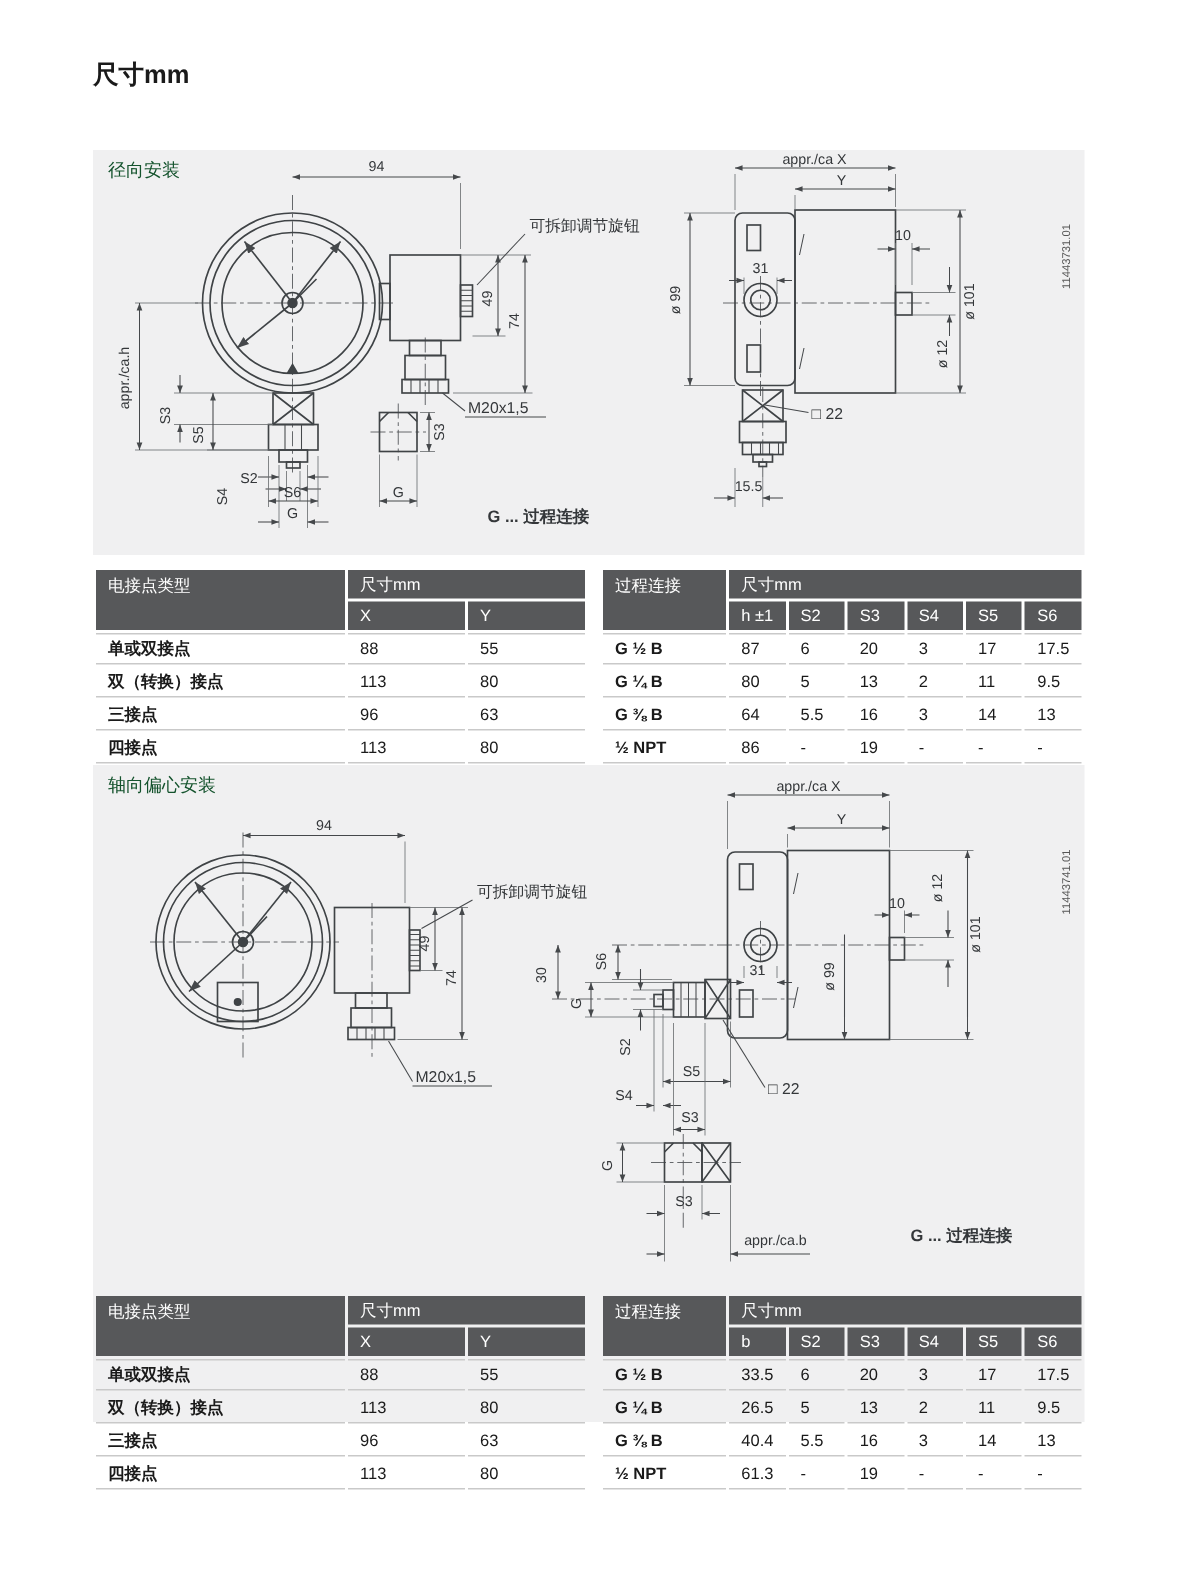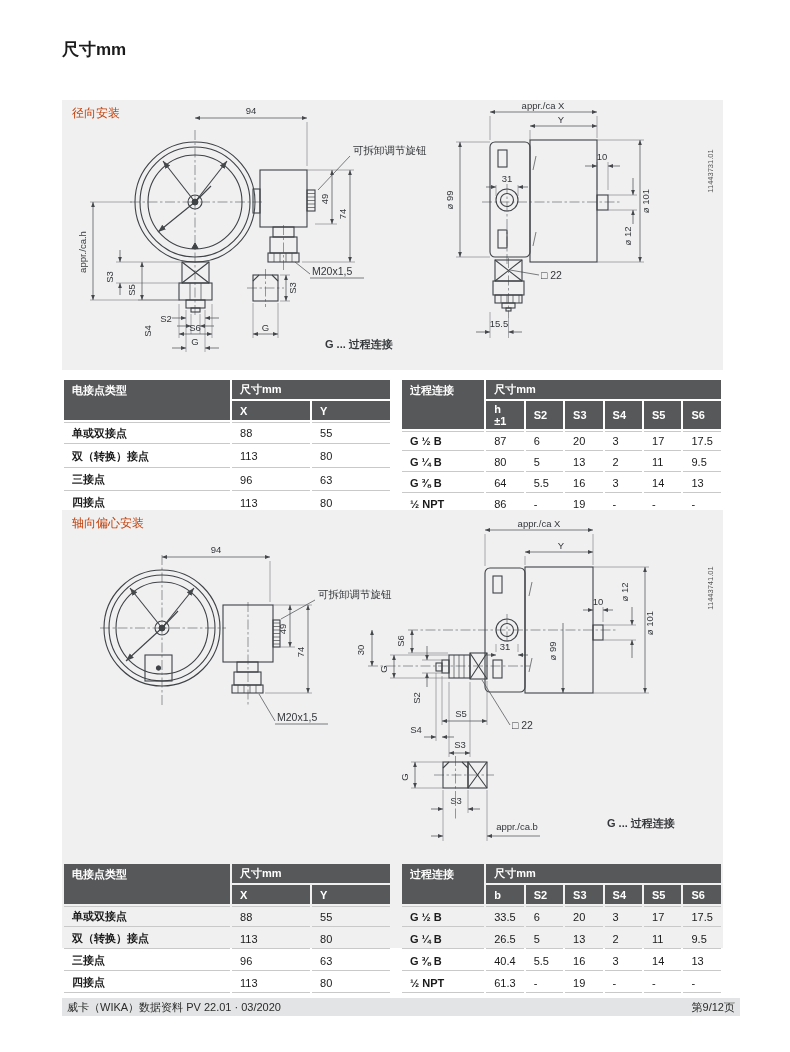--- a/index.html
+++ b/index.html
@@ -3,33 +3,33 @@
 <meta charset="utf-8">
 <style>
   html,body{margin:0;padding:0;background:#fff;}
   body{font-family:"Liberation Sans","DejaVu Sans",sans-serif;color:#1a1a1a;}
   .page{position:relative;width:790px;height:1052px;background:#fff;overflow:hidden;}
   .title{position:absolute;left:62px;top:38px;font-size:17px;font-weight:bold;}
   .subtitle{position:absolute;left:62px;top:71px;font-size:12.5px;font-weight:bold;}
   .panel{position:absolute;left:62px;width:661px;background:#f0f0f1;}
   #panel-radial{top:100px;height:270px;}
   #panel-axial{top:510px;height:438px;}
-  .section-label{position:absolute;left:10px;top:5px;font-size:12px;color:#c2410c;z-index:2;}
+  .section-label{position:absolute;left:10px;top:5px;font-size:12px;color:#14532d;z-index:2;}
   svg.draw{position:absolute;left:0;top:0;}
   .tables{position:absolute;left:62px;width:661px;display:flex;gap:8px;}
   #tables-radial{top:378px;}
   #tables-axial{top:862px;}
   table.dim{border-collapse:separate;border-spacing:2px;font-size:11px;table-layout:fixed;}
   table.contact{width:330px;}
   table.process{width:323px;}
   .contact .c-lbl{width:164px;}
   .contact .c-val{width:77px;}
   .process .c-lbl{width:79px;}
   .process .c-val{width:36px;}
-  th{background:#57585a;color:#fff;text-align:left;font-weight:bold;padding:2px 8px;height:15px;}
+  th{background:#57585a;color:#fff;text-align:left;font-weight:normal;padding:2px 8px;height:15px;}
   th.type{vertical-align:top;padding-top:3px;}
   td{padding:2px 8px;height:14px;border-bottom:1px solid #c9c9c9;}
   tbody tr:first-child td{border-top:1px solid #c9c9c9;}
   td.lbl{font-weight:bold;}
   .footer{position:absolute;left:62px;top:998px;width:678px;height:18px;background:#e3e4e5;
           display:flex;justify-content:space-between;align-items:center;padding:0 5px;
           box-sizing:border-box;font-size:11px;color:#2b2b2b;}
   
   .ol{stroke:#3f4346;fill:none;stroke-width:1.1;}
   .olf{stroke:#3f4346;fill:#3f4346;}
@@ -602,18 +602,14 @@
           <td>-</td>
           <td>19</td>
           <td>-</td>
           <td>-</td>
           <td>-</td>
         </tr>
       </tbody>
     </table>
   </div>
 
-  <div class="footer">
-    <span>威卡（WIKA）数据资料 PV 22.01 · 03/2020</span>
-    <span>第9/12页</span>
-  </div>
 
 </div>
 
 </body></html>

